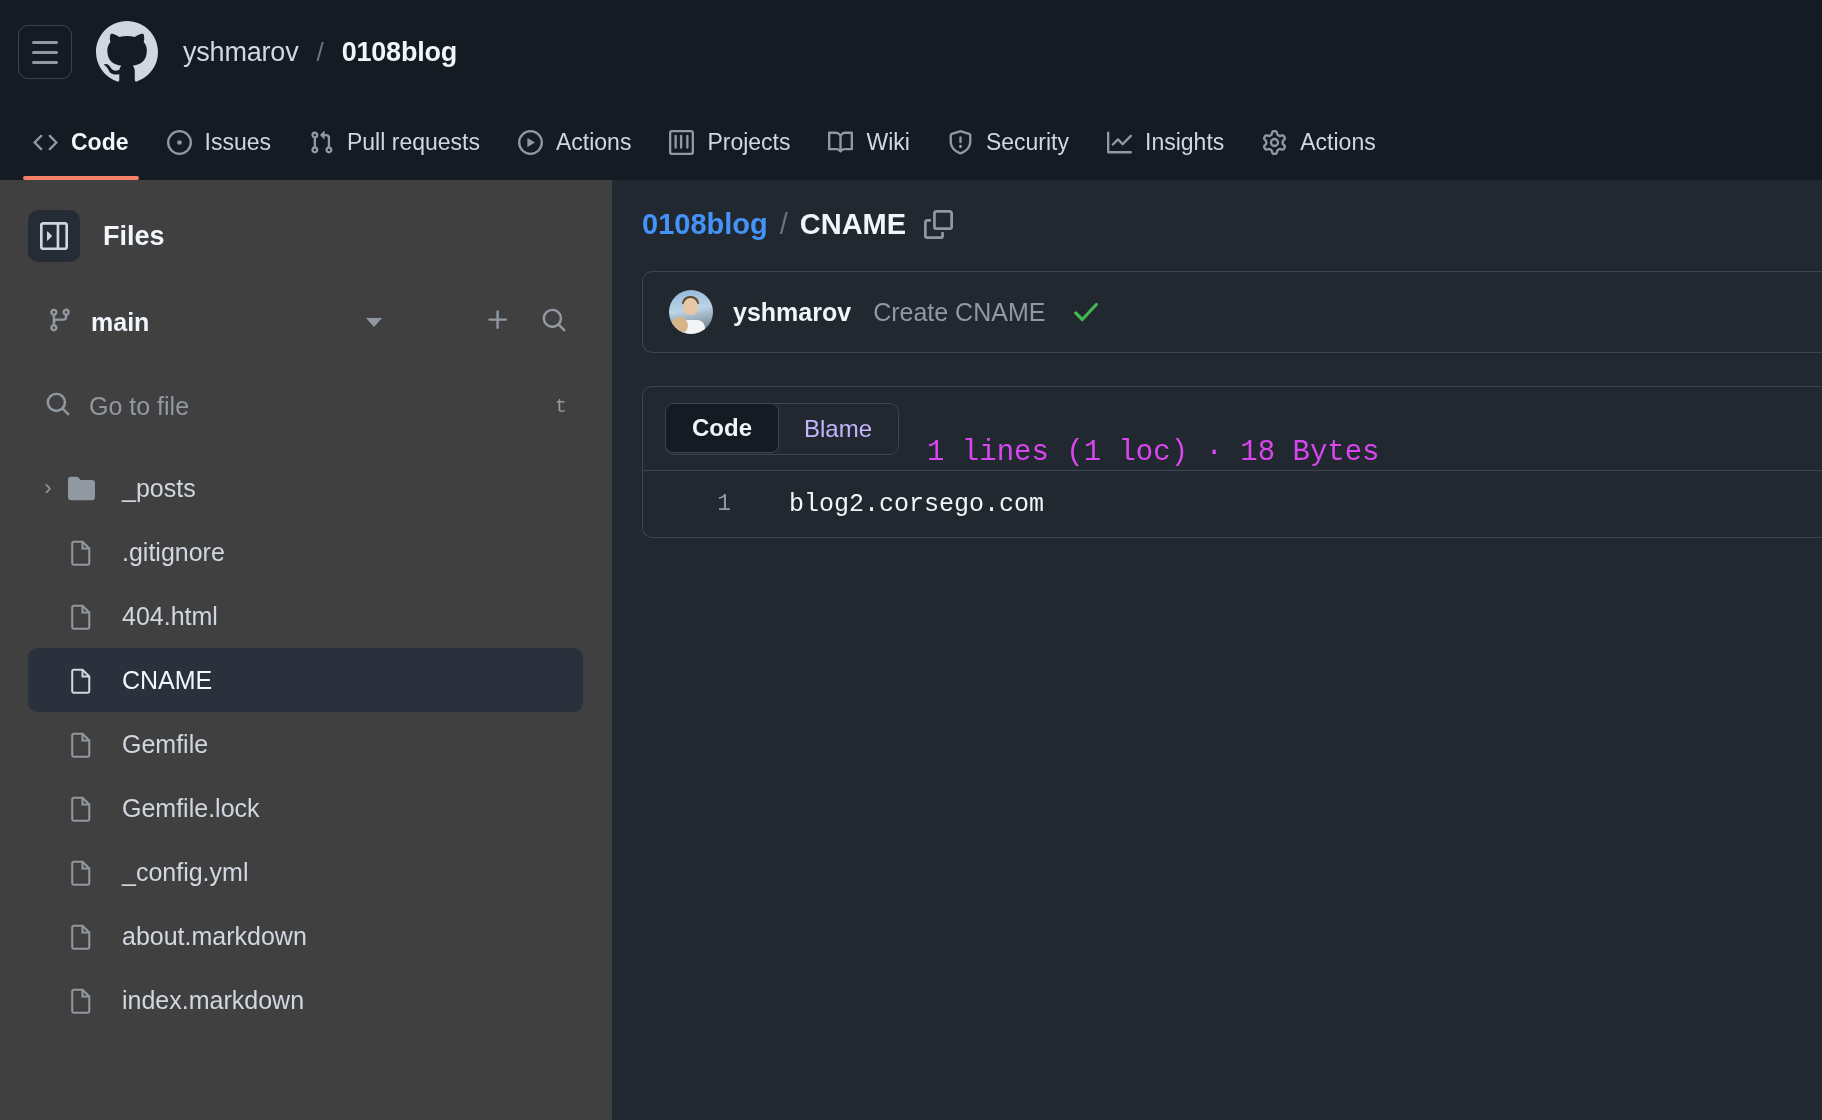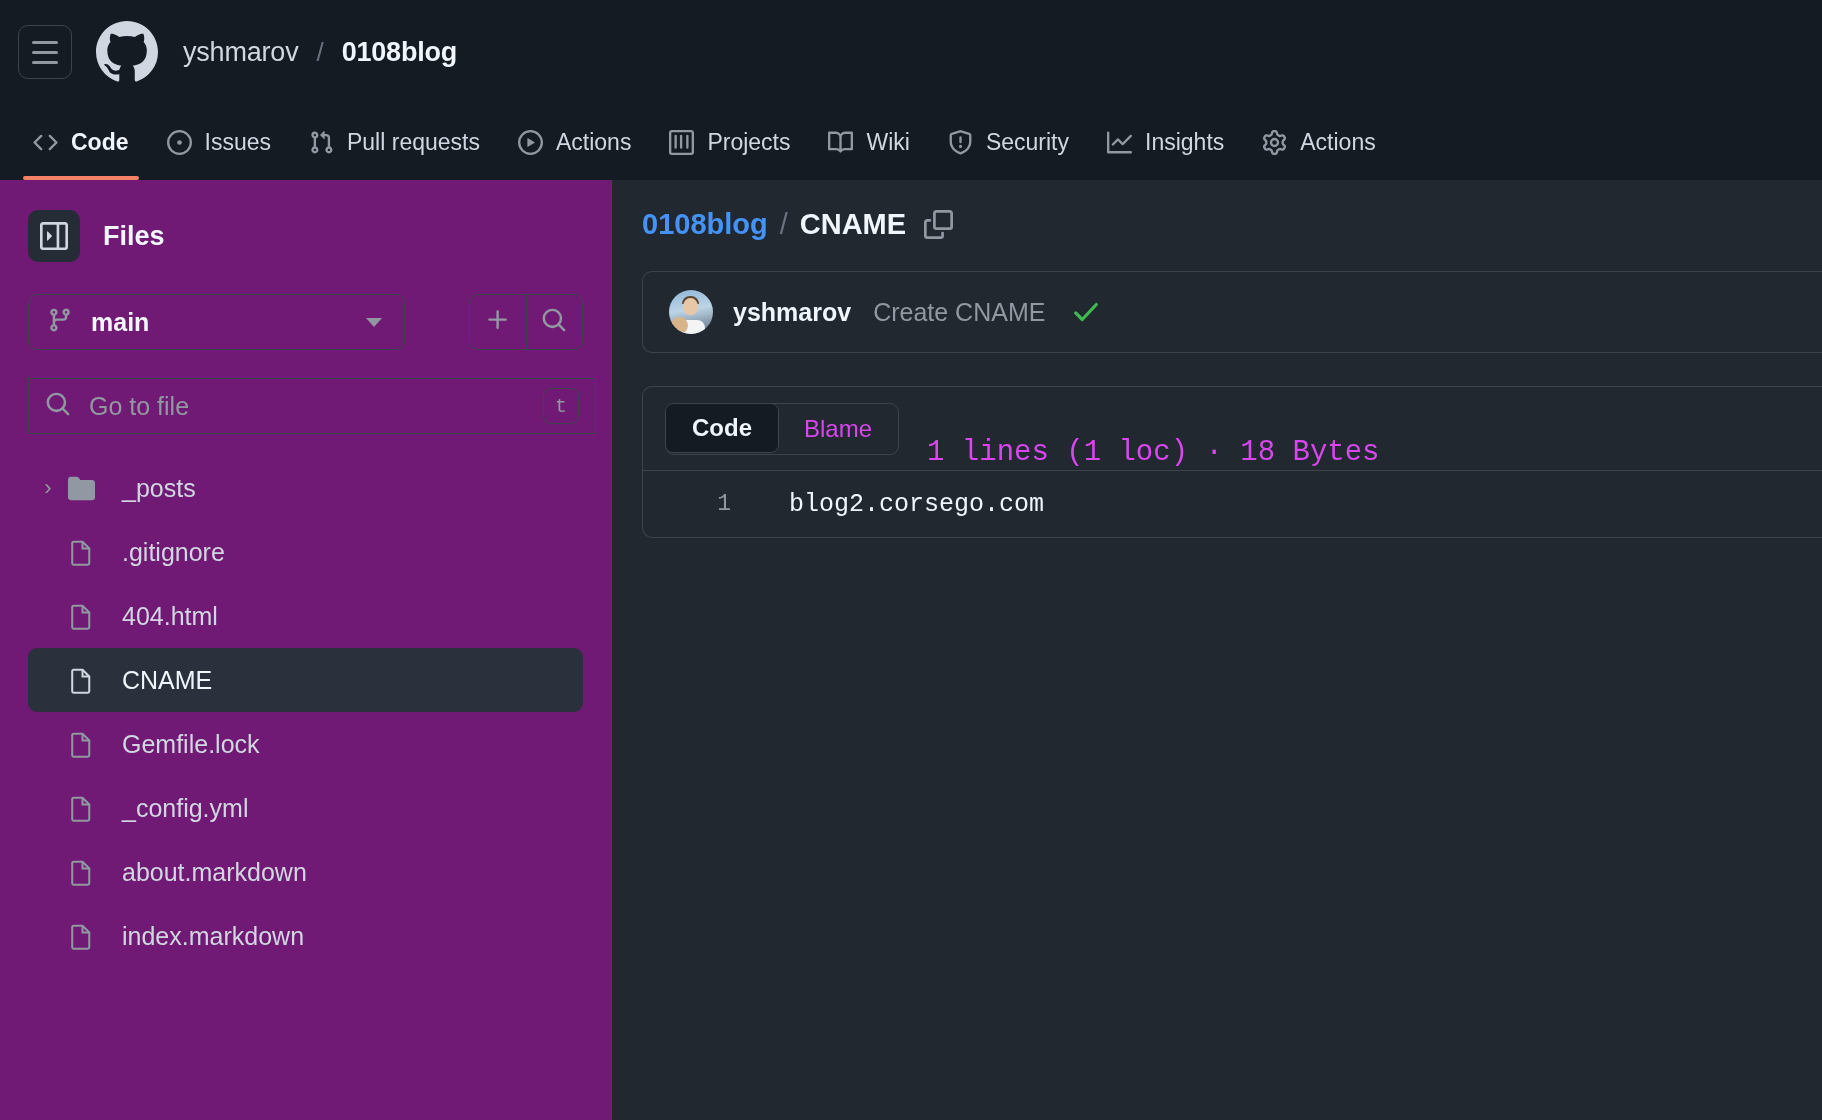--- a/index.html
+++ b/index.html
@@ -88,21 +88,21 @@
     border-radius: 6px;
   }
   .nav-tab svg { flex: none; display: block; }
 
   
   .body-split { display: flex; height: 940px; }
 
   
   .sidebar {
     width: 612px;
-    background: #701a75;
+    background: #404040;
     border-right: 1px solid #3d444d;
     padding: 0 28px;
     flex: none;
   }
   .files-head {
     display: flex; align-items: center;
     gap: 23px;
     padding-top: 30px;
   }
   .panel-toggle-btn {
@@ -315,21 +315,21 @@
     display: flex;
     border: 1px solid #3d444d;
     border-radius: 9px;
     overflow: hidden;
     height: 52px;
   }
   .seg-btn {
     padding: 0 26px;
     display: flex; align-items: center;
     font-size: 24px;
-    color: #d946ef;
+    color: #c4b5fd;
     cursor: pointer;
     background: transparent;
     border: none;
     height: 50px;
   }
   .seg-btn.active {
     background: #151b23;
     color: #f0f6fc;
     font-weight: 700;
     border-radius: 8px;
@@ -564,20 +564,30 @@
           <span class="tree-spacer"></span>
           <span class="tree-icon">
             <svg width="27" height="27" viewBox="0 0 16 16" fill="none" stroke="#d1d7e0" stroke-width="1.2">
                 <path d="M3.3 1.6h5.3l4 4v8.8a.8.8 0 0 1-.8.8H3.3a.8.8 0 0 1-.8-.8V2.4a.8.8 0 0 1 .8-.8Z"></path>
                 <path d="M8.6 1.6v4h4"></path>
               </svg>
           </span>
           <span class="tree-label">CNAME</span>
         </div>
 
+        <div class="tree-row">
+          <span class="tree-spacer"></span>
+          <span class="tree-icon">
+            <svg width="27" height="27" viewBox="0 0 16 16" fill="none" stroke="#9198a1" stroke-width="1.2">
+                <path d="M3.3 1.6h5.3l4 4v8.8a.8.8 0 0 1-.8.8H3.3a.8.8 0 0 1-.8-.8V2.4a.8.8 0 0 1 .8-.8Z"></path>
+                <path d="M8.6 1.6v4h4"></path>
+              </svg>
+          </span>
+          <span class="tree-label">Gemfile</span>
+        </div>
 
         <div class="tree-row">
           <span class="tree-spacer"></span>
           <span class="tree-icon">
             <svg width="27" height="27" viewBox="0 0 16 16" fill="none" stroke="#9198a1" stroke-width="1.2">
                 <path d="M3.3 1.6h5.3l4 4v8.8a.8.8 0 0 1-.8.8H3.3a.8.8 0 0 1-.8-.8V2.4a.8.8 0 0 1 .8-.8Z"></path>
                 <path d="M8.6 1.6v4h4"></path>
               </svg>
           </span>
           <span class="tree-label">Gemfile.lock</span>

